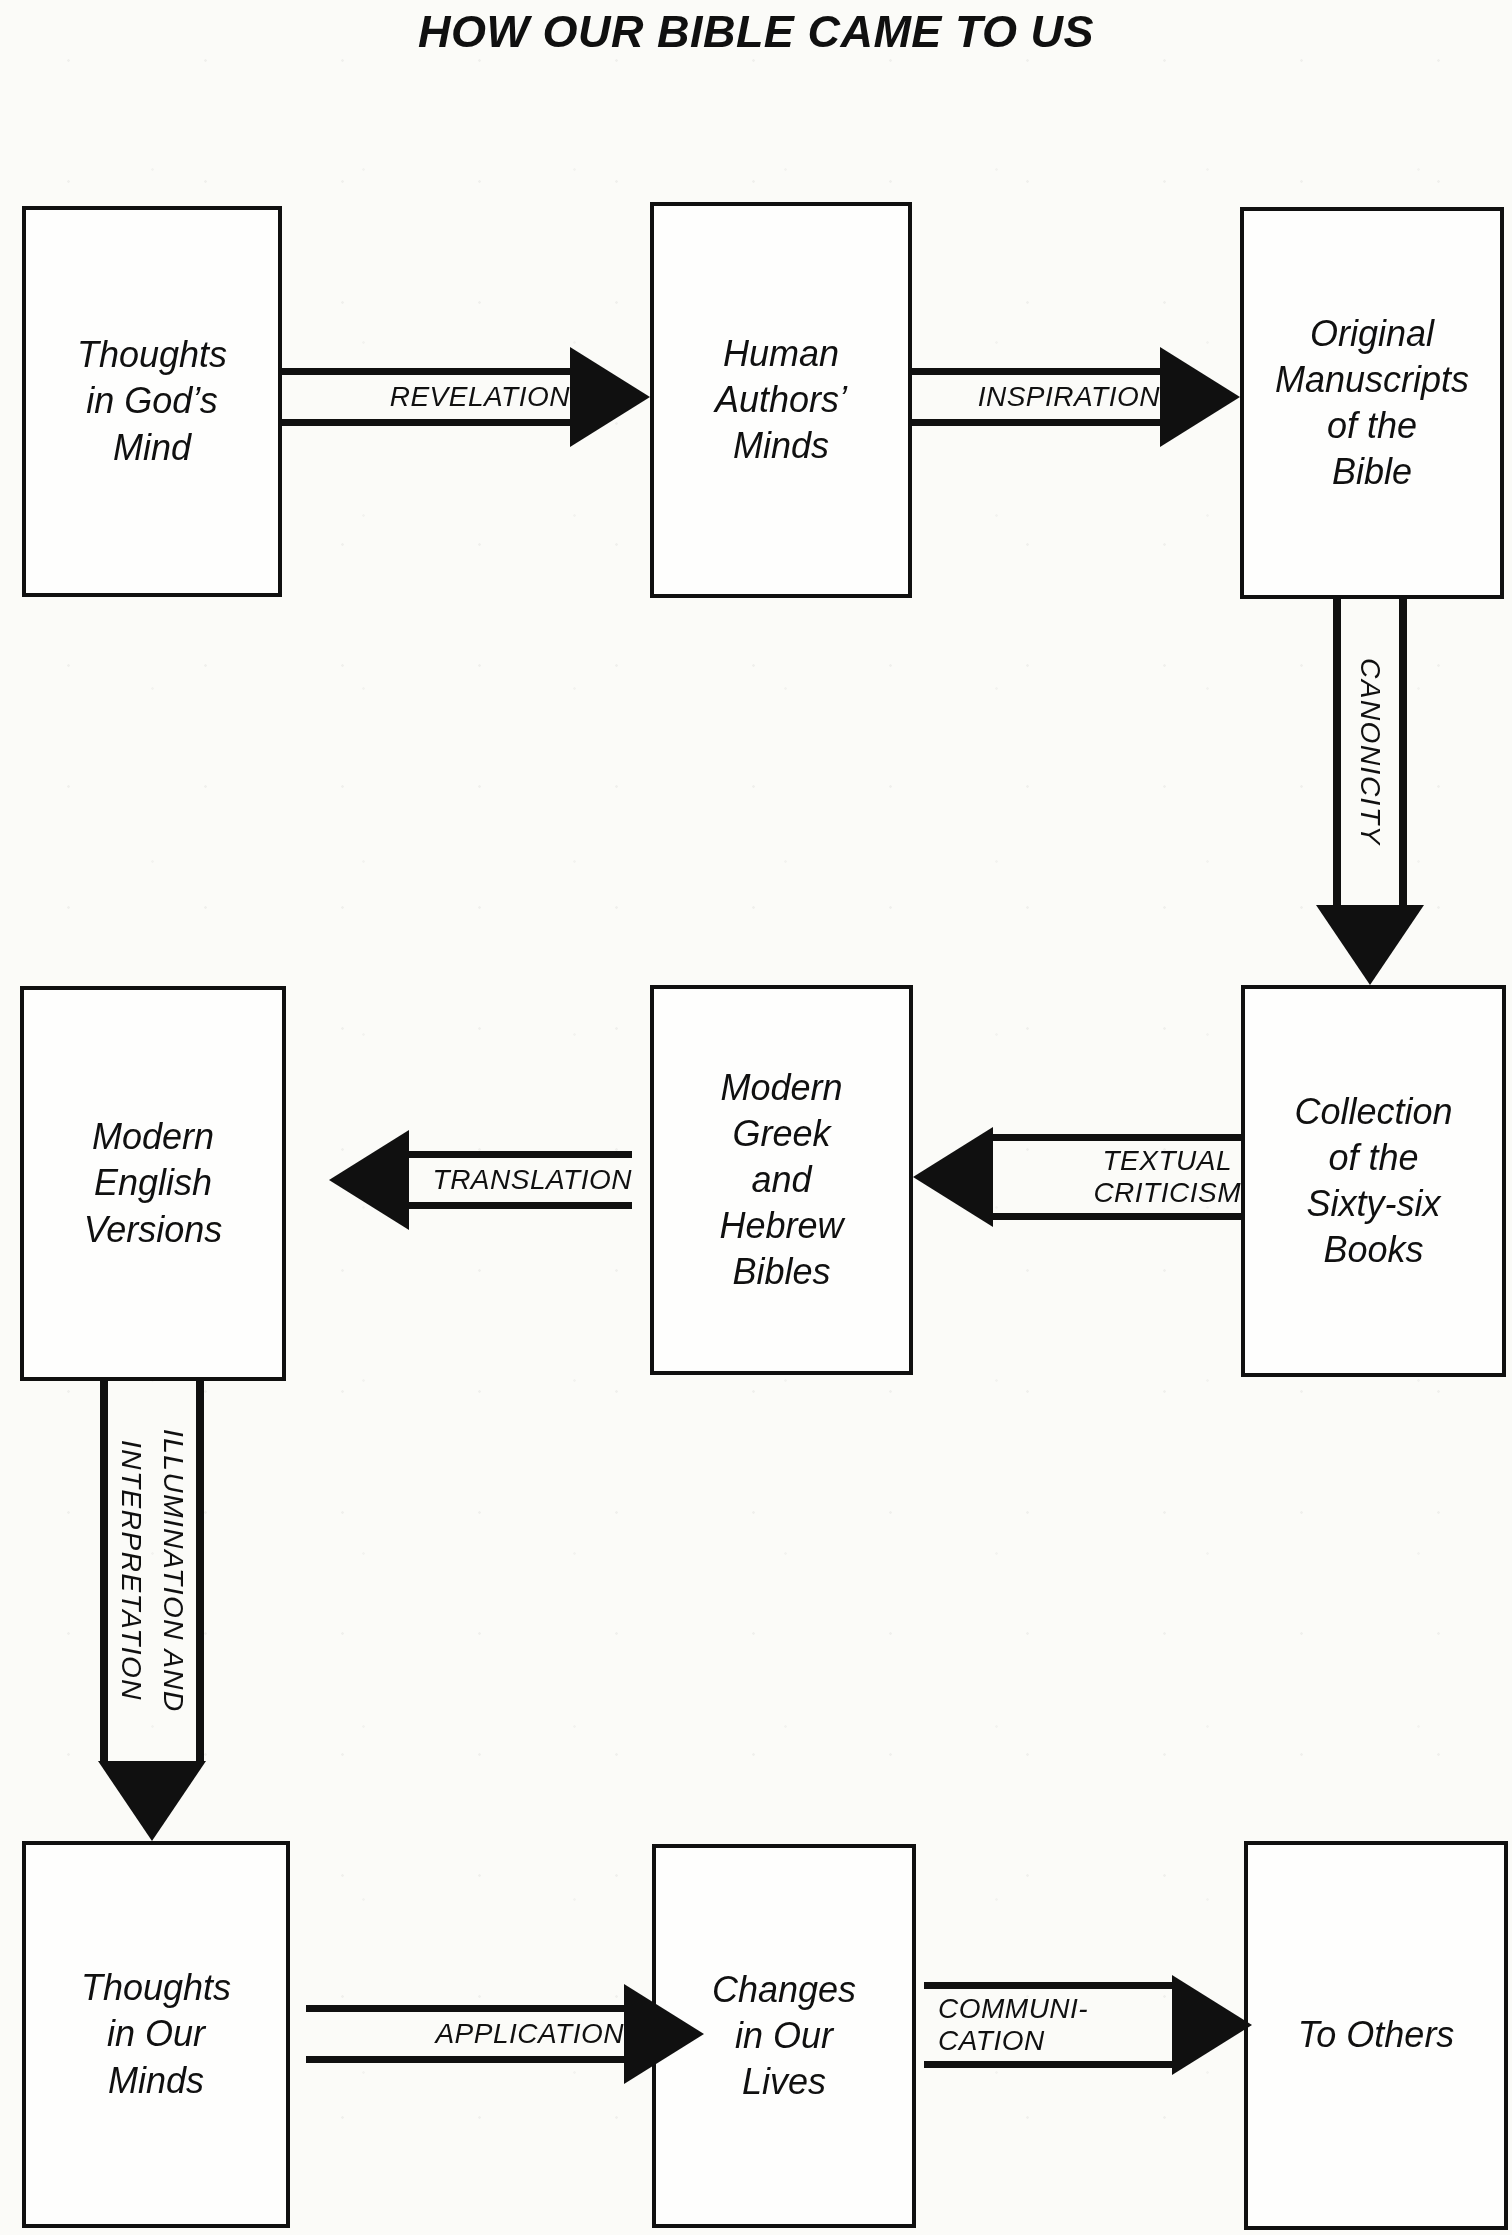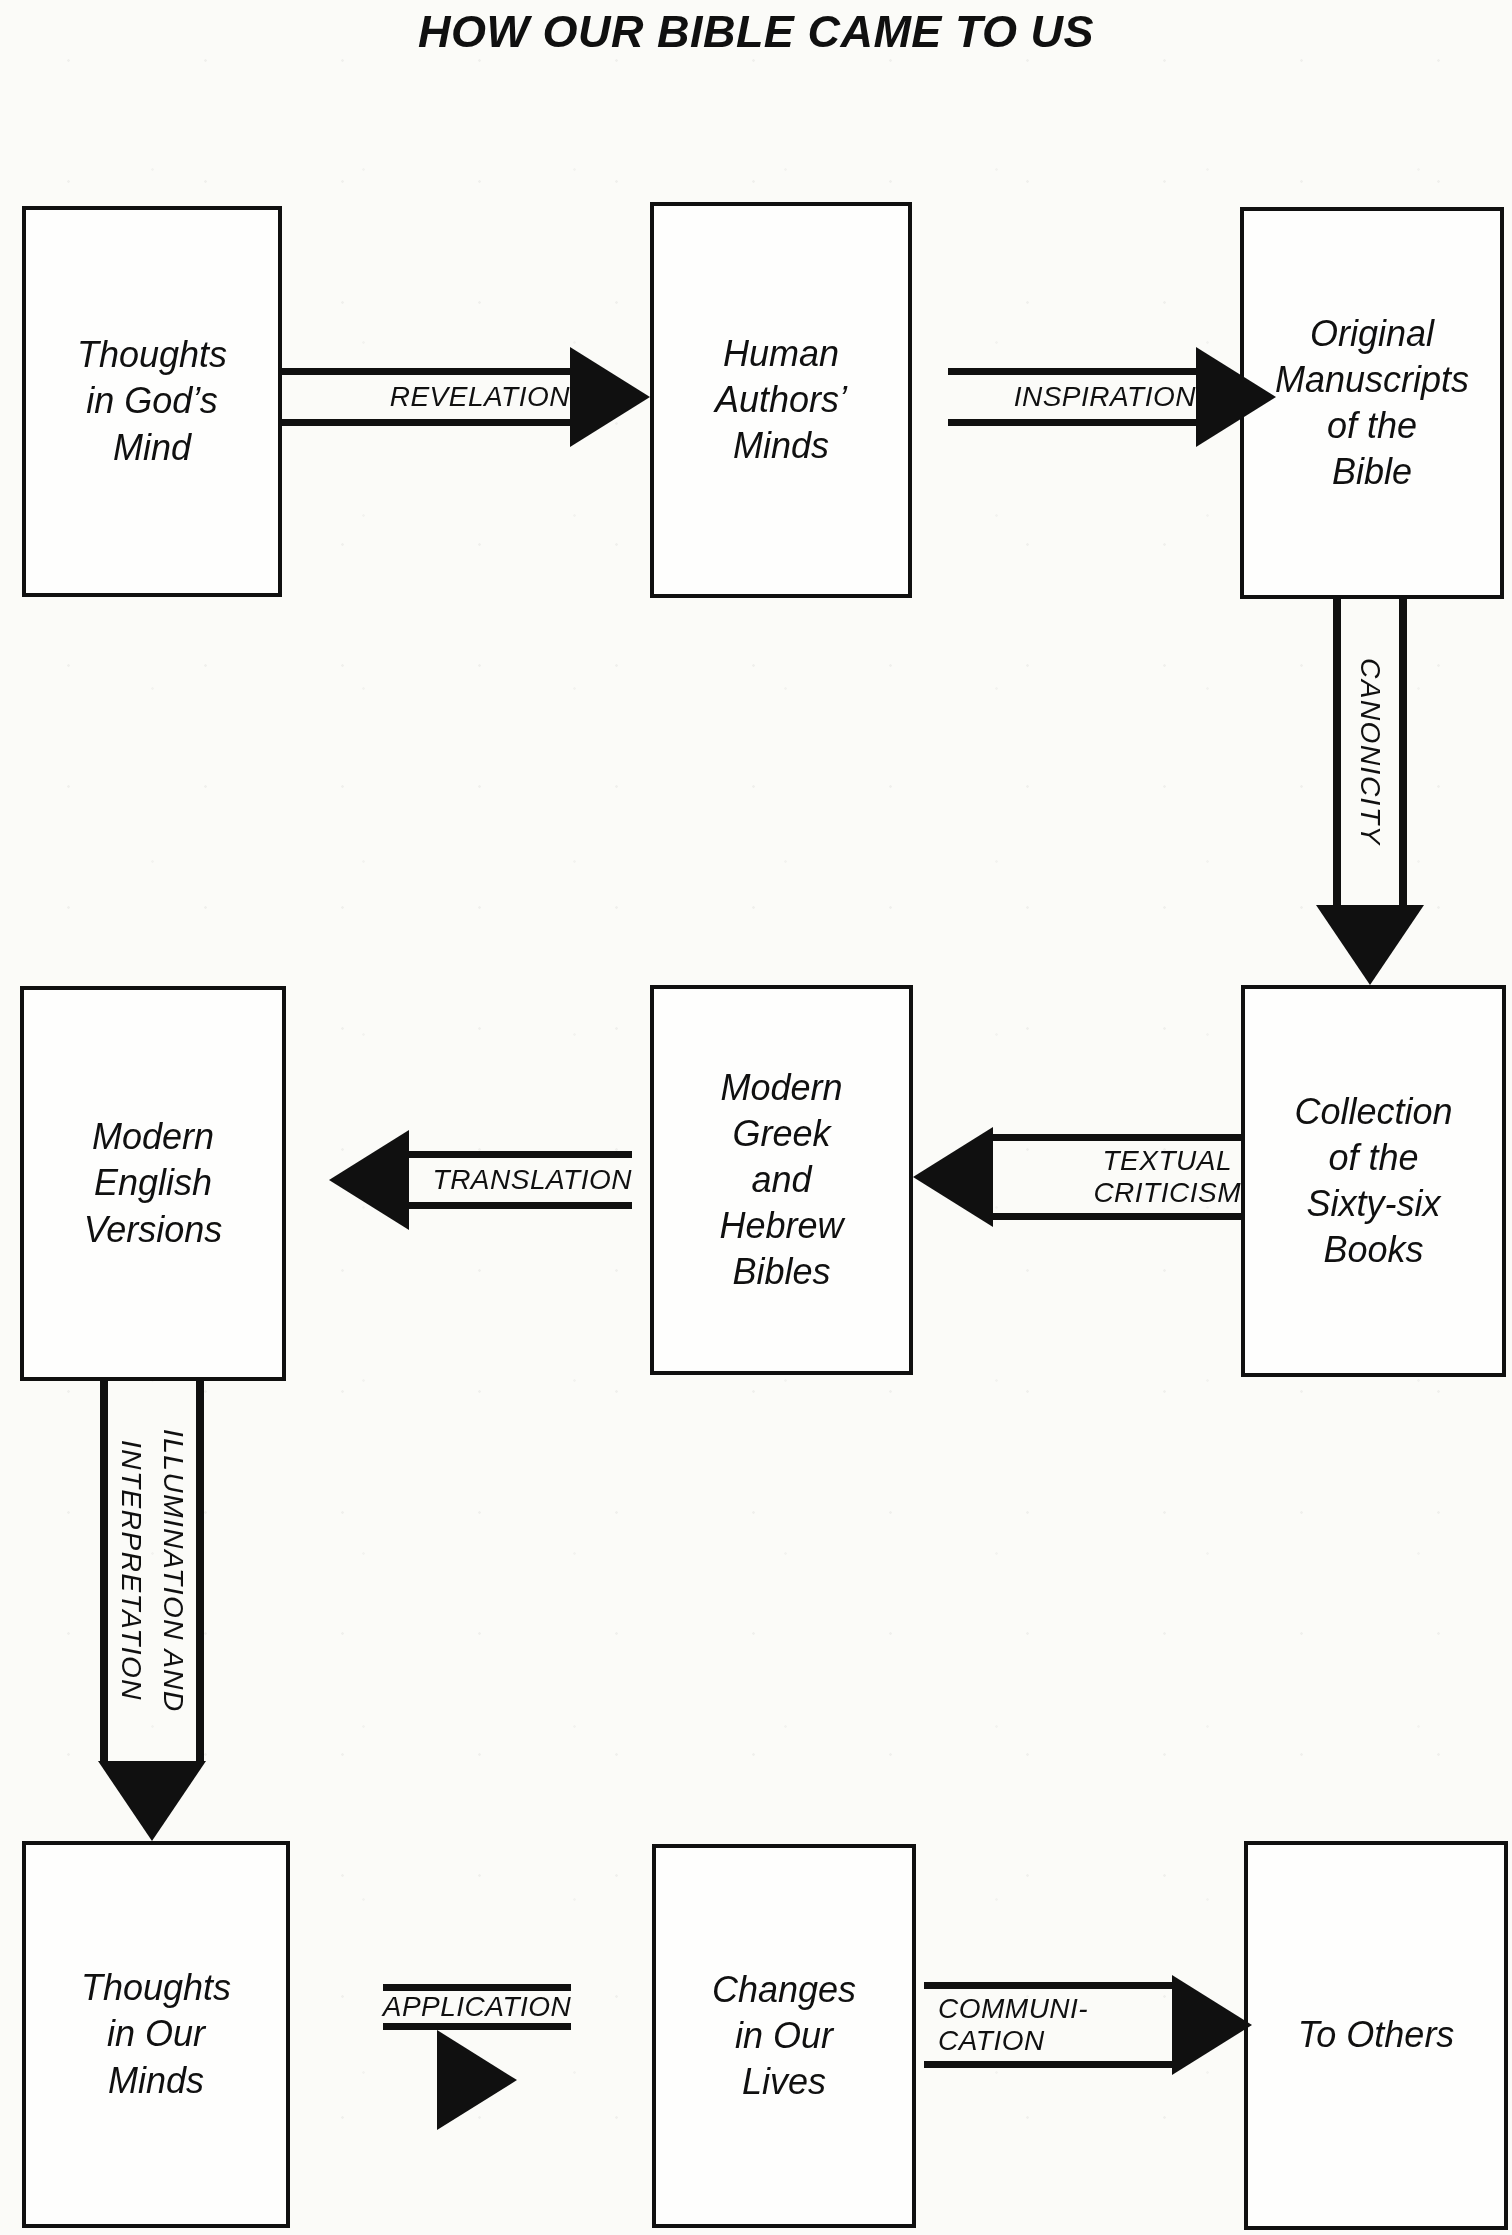--- a/index.html
+++ b/index.html
@@ -139,21 +139,21 @@
 Bible</span>
   </div>
 
   <div class="harrow" style="left:282px; top:347px; width:368px;">
     <div class="shaft">
       <span class="alabel">REVELATION</span>
     </div>
     <div class="head-r"></div>
   </div>
 
-  <div class="harrow" style="left:948px; top:347px; width:328px;">
+  <div class="harrow" style="left:912px; top:347px; width:328px;">
     <div class="shaft">
       <span class="alabel">INSPIRATION</span>
     </div>
     <div class="head-r"></div>
   </div>
 
   <div class="varrow" style="left:1316px; top:599px; width:108px; height:386px;">
     <div class="vshaft narrow">
       <span class="vlabel">CANONICITY</span>
     </div>
@@ -209,21 +209,21 @@
   </div>
   <div class="box" style="left:652px; top:1844px; width:264px; height:384px;">
     <span class="box-label">Changes
 in Our
 Lives</span>
   </div>
   <div class="box" style="left:1244px; top:1841px; width:264px; height:389px;">
     <span class="box-label">To Others</span>
   </div>
 
-  <div class="harrow" style="left:278px; top:1984px; width:398px;flex-direction:column;">
+  <div class="harrow" style="left:306px; top:1984px; width:398px;">
     <div class="shaft">
       <span class="alabel">APPLICATION</span>
     </div>
     <div class="head-r"></div>
   </div>
 
   <div class="harrow" style="left:916px; top:1975px; width:328px;margin-left:8px;">
     <div class="shaft tall left-text">
       <span class="alabel left">COMMUNI-
 CATION</span>

